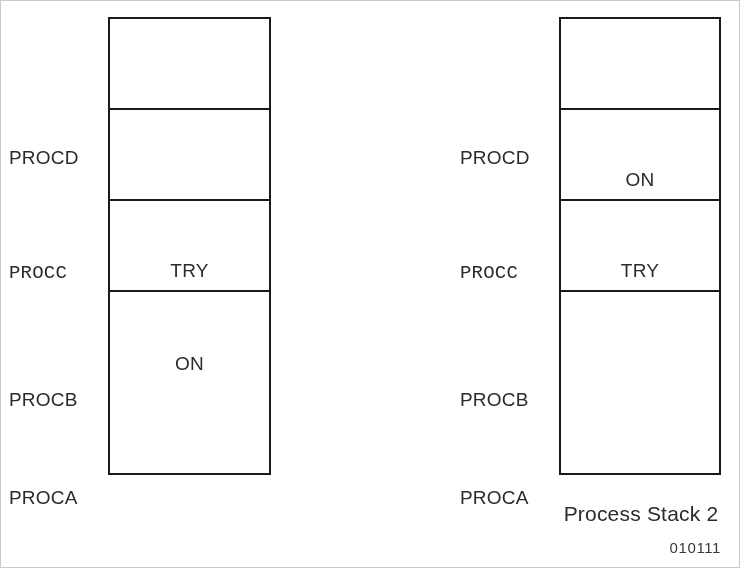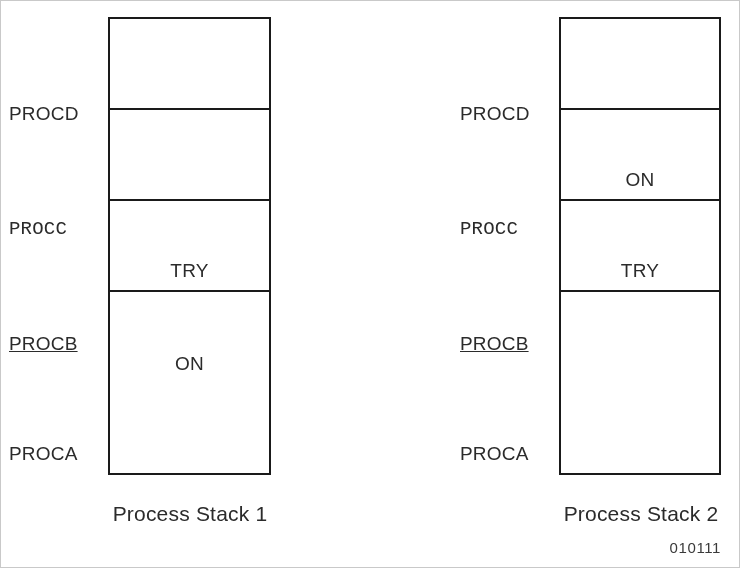--- a/index.html
+++ b/index.html
@@ -74,24 +74,25 @@
 
   .row-label {
     position: absolute;
     right: 8px;
     width: 88px;
     text-align: left;
     font-size: 19px;
     color: #2b2b2b;
     line-height: 22px;
     letter-spacing: 0.2px;
+    margin-top: 44px;
   }
   .row-label.r0 { top: 86px;  }
   .row-label.r1 { top: 201px; font-family: Liberation Mono, monospace; }
-  .row-label.r2 { top: 316px; text-decoration: underline; }
+  .row-label.r2 { top: 328px; }
   .row-label.r3 { top: 426px; }
 
   
   .stack-caption {
     position: absolute;
     top: 500px;
     text-align: center;
     font-size: 21px;
     color: #2b2b2b;
     line-height: 25px;
@@ -133,21 +134,20 @@
         
       </div>
       <div class="stack-cell">
         <div class="cell-value">TRY</div>
       </div>
       <div class="stack-cell">
         <div class="cell-value">ON</div>
       </div>
     </div>
 
-    <div class="stack-caption">Process Stack 1</div>
   </div>
 
   <div class="stack-group" id="stack-group-2">
 
     <div class="labels-col">
       <div class="row-label r0">PROCD</div>
       <div class="row-label r1">PROCC</div>
       <div class="row-label r2">PROCB</div>
       <div class="row-label r3">PROCA</div>
     </div>

